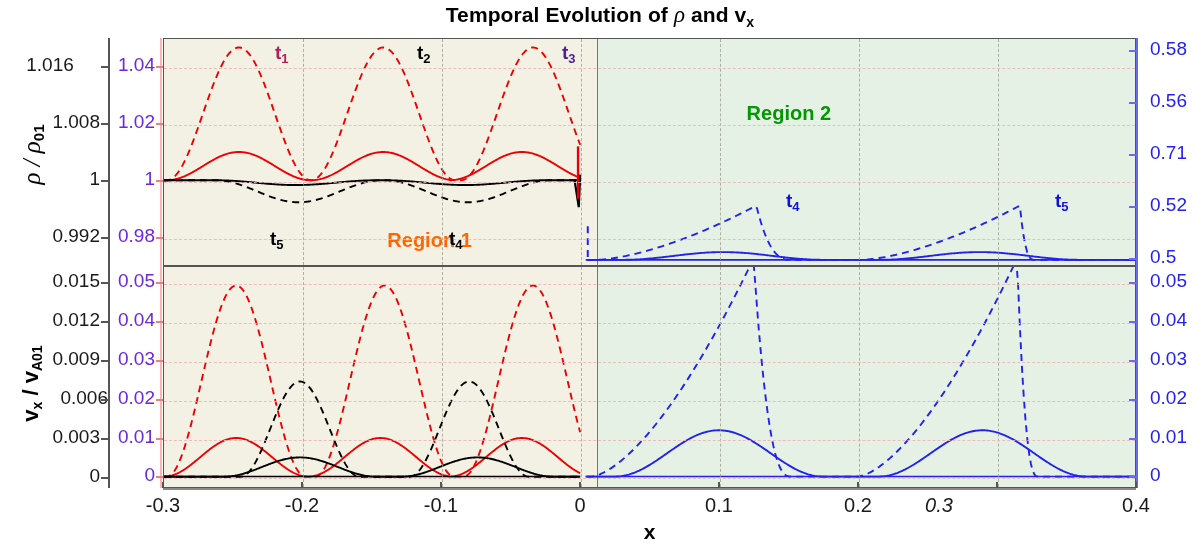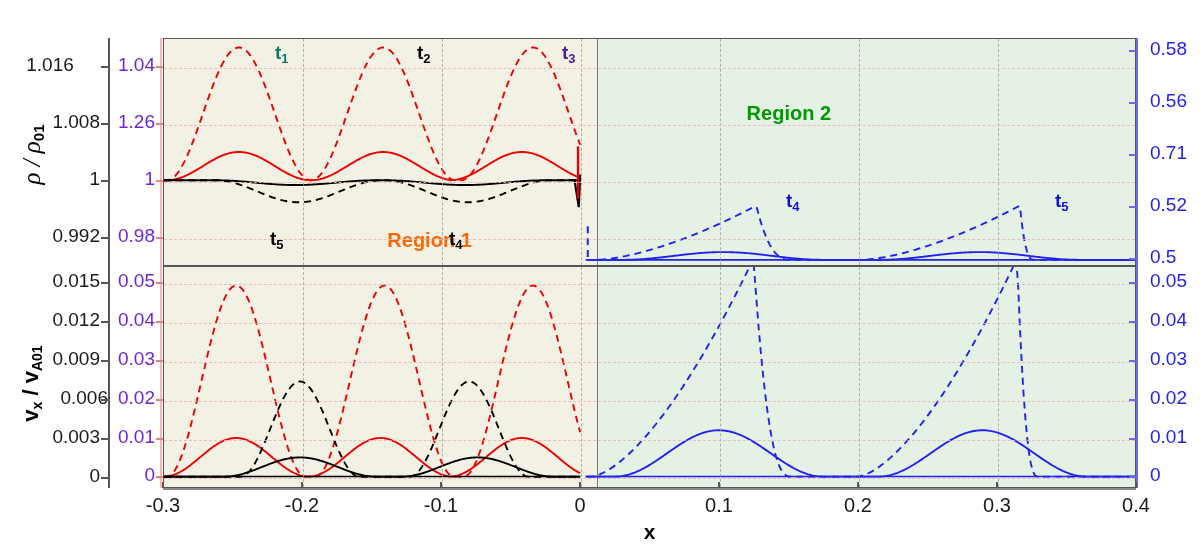--- a/index.html
+++ b/index.html
@@ -73,20 +73,23 @@
   .ann.blue{color:#1111dd;}
   .region-label{position:absolute;font-size:20px;font-weight:bold;white-space:nowrap;}
   #region1-label{color:#ff6600;}
   #region2-label{color:#009900;}
 </style>
 </head>
 <body>
 
 <div id="root">
 
+  <div id="chart-title">
+    <span>Temporal Evolution of </span><span class="rho">ρ</span><span> and v</span><span class="sub">x</span>
+  </div>
 
   <div class="spine" id="spine-black-top"></div>
   <div class="spine" id="spine-black-bot"></div>
   <div class="spine" id="spine-red-top"></div>
   <div class="spine" id="spine-red-bot"></div>
   <div class="spine" id="spine-blue-top"></div>
   <div class="spine" id="spine-blue-bot"></div>
   <div class="spine" id="xaxis-line"></div>
 
   <div class="panel" id="panel-top">
@@ -162,35 +165,35 @@
       <div class="xtick" style="left: 302px;">-0.2</div>
       <div class="tickmark" style="left: 301px; top: 482px; width: 2px; height: 6px;"></div>
       <div class="xtick" style="left: 441px;">-0.1</div>
       <div class="tickmark" style="left: 440px; top: 482px; width: 2px; height: 6px;"></div>
       <div class="xtick" style="left: 580px;">0</div>
       <div class="tickmark" style="left: 579px; top: 482px; width: 2px; height: 6px;"></div>
       <div class="xtick" style="left: 719px;">0.1</div>
       <div class="tickmark" style="left: 718px; top: 482px; width: 2px; height: 6px;"></div>
       <div class="xtick" style="left: 858px;">0.2</div>
       <div class="tickmark" style="left: 857px; top: 482px; width: 2px; height: 6px;"></div>
-      <div class="xtick" style="left: 997px;">0.3</div>
+      <div class="xtick" style="left: 939px; font-style: italic;">0.3</div>
       <div class="tickmark" style="left: 996px; top: 482px; width: 2px; height: 6px;"></div>
       <div class="xtick" style="left: 1136px;">0.4</div>
       <div class="tickmark" style="left: 1135px; top: 482px; width: 2px; height: 6px;"></div>
       <div class="tick black" style="top: 53.5px; left: 0px; width: 100px; text-align: center;">1.016</div>
       <div class="tickmark black" style="left: 101px; top: 65.5px; width: 7px; height: 2px;"></div>
       <div class="tick black" style="top: 110.5px; left: 0px; width: 100px; text-align: right;">1.008</div>
       <div class="tickmark black" style="left: 101px; top: 122.5px; width: 7px; height: 2px;"></div>
       <div class="tick black" style="top: 167.5px; left: 0px; width: 100px; text-align: right;">1</div>
       <div class="tickmark black" style="left: 101px; top: 179.5px; width: 7px; height: 2px;"></div>
       <div class="tick black" style="top: 224.5px; left: 0px; width: 100px; text-align: right;">0.992</div>
       <div class="tickmark black" style="left: 101px; top: 236.5px; width: 7px; height: 2px;"></div>
       <div class="tick red" style="top: 53.5px; left: 0px; width: 155px; text-align: right;">1.04</div>
       <div class="tickmark red" style="left: 156px; top: 65.5px; width: 7px; height: 2px;"></div>
-      <div class="tick red" style="top: 110.5px; left: 0px; width: 155px; text-align: right;">1.26</div>
+      <div class="tick red" style="top: 110.5px; left: 0px; width: 155px; text-align: right;">1.02</div>
       <div class="tickmark red" style="left: 156px; top: 122.5px; width: 7px; height: 2px;"></div>
       <div class="tick red" style="top: 167.5px; left: 0px; width: 155px; text-align: right;">1</div>
       <div class="tickmark red" style="left: 156px; top: 179.5px; width: 7px; height: 2px;"></div>
       <div class="tick red" style="top: 224.5px; left: 0px; width: 155px; text-align: right;">0.98</div>
       <div class="tickmark red" style="left: 156px; top: 236.5px; width: 7px; height: 2px;"></div>
       <div class="tick blue" style="top: 38.0286px; left: 1150px;">0.58</div>
       <div class="tickmark blue" style="left: 1129px; top: 50.0286px; width: 7px; height: 2px;"></div>
       <div class="tick blue" style="top: 90.1429px; left: 1150px;">0.56</div>
       <div class="tickmark blue" style="left: 1129px; top: 102.143px; width: 7px; height: 2px;"></div>
       <div class="tick blue" style="top: 142.257px; left: 1150px;">0.71</div>
@@ -230,21 +233,21 @@
       <div class="tick blue" style="top: 347.642px; left: 1150px;">0.03</div>
       <div class="tickmark blue" style="left: 1129px; top: 359.642px; width: 7px; height: 2px;"></div>
       <div class="tick blue" style="top: 386.589px; left: 1150px;">0.02</div>
       <div class="tickmark blue" style="left: 1129px; top: 398.589px; width: 7px; height: 2px;"></div>
       <div class="tick blue" style="top: 425.537px; left: 1150px;">0.01</div>
       <div class="tickmark blue" style="left: 1129px; top: 437.537px; width: 7px; height: 2px;"></div>
       <div class="tick blue" style="top: 464.484px; left: 1150px;">0</div>
       <div class="tickmark blue" style="left: 1129px; top: 476.484px; width: 7px; height: 2px;"></div>
     </div>
   <div id="ann-layer">
-      <div class="ann" style="left: 275px; top: 42px; color: #0f766e;"><span>t</span><span class="sub">1</span></div>
+      <div class="ann" style="left: 275px; top: 42px; color: #be185d;"><span>t</span><span class="sub">1</span></div>
       <div class="ann" style="left: 417px; top: 42px; color: rgb(0, 0, 0);"><span>t</span><span class="sub">2</span></div>
       <div class="ann" style="left: 562px; top: 42px; color: #4c1d95;"><span>t</span><span class="sub">3</span></div>
       <div class="ann" style="left: 270px; top: 228px; color: rgb(0, 0, 0);"><span>t</span><span class="sub">5</span></div>
       <div class="ann" style="left: 449px; top: 228px; color: rgb(0, 0, 0);"><span>t</span><span class="sub">4</span></div>
       <div class="ann blue" style="left: 786px; top: 190px; color: rgb(17, 17, 221);"><span>t</span><span class="sub">4</span></div>
       <div class="ann blue" style="left: 1055px; top: 190px; color: rgb(17, 17, 221);"><span>t</span><span class="sub">5</span></div>
     </div>
 
 </div>
 

